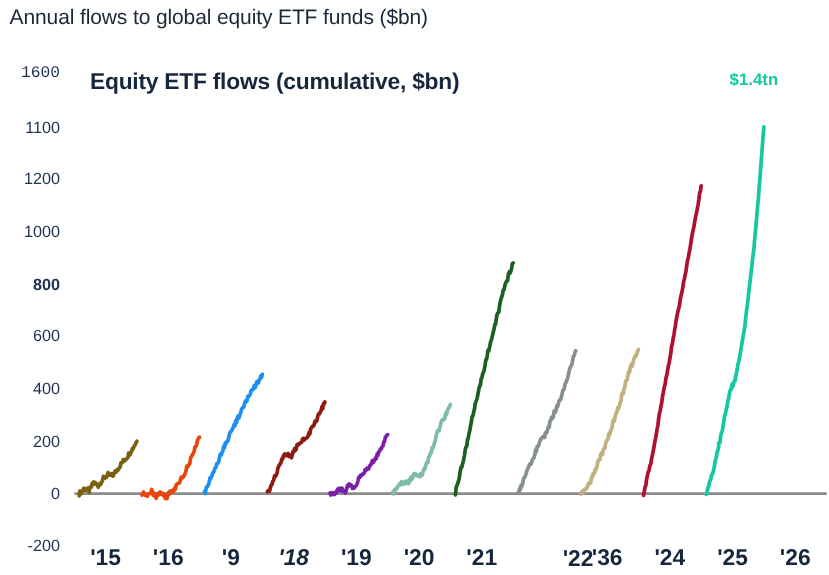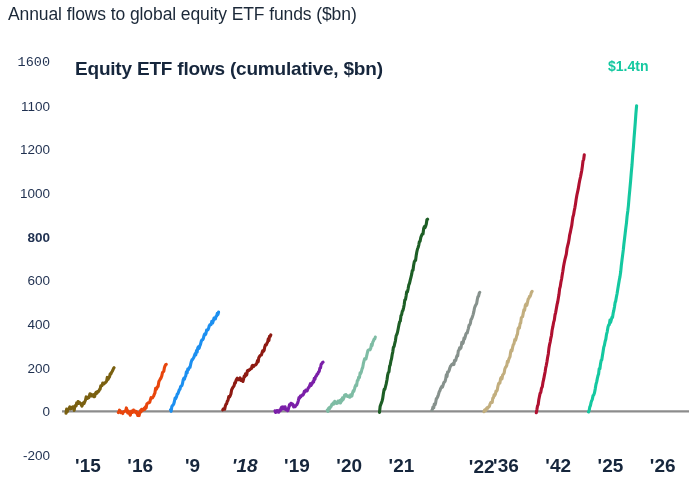--- a/index.html
+++ b/index.html
@@ -63,21 +63,21 @@
   <div id="xticks">
       <div class="xtick" style="left: 87.945px; top: 455px;">'15</div>
       <div class="xtick" style="left: 140.195px; top: 455px;">'16</div>
       <div class="xtick" style="left: 192.445px; top: 455px;">'9</div>
       <div class="xtick" style="left: 244.695px; top: 455px; font-style: italic;">'18</div>
       <div class="xtick" style="left: 296.945px; top: 455px;">'19</div>
       <div class="xtick" style="left: 349.195px; top: 455px;">'20</div>
       <div class="xtick" style="left: 401.445px; top: 455px;">'21</div>
       <div class="xtick" style="left: 453.695px; top: 456px; margin-left: 28px;">'22</div>
       <div class="xtick" style="left: 505.945px; top: 455px;">'36</div>
-      <div class="xtick" style="left: 558.195px; top: 455px;">'42</div>
+      <div class="xtick" style="left: 558.195px; top: 455px;">'24</div>
       <div class="xtick" style="left: 610.445px; top: 455px; text-align: center;">'25</div>
       <div class="xtick" style="left: 662.695px; top: 455px;">'26</div>
     </div>
 
   <svg class="plot" id="plot-svg" width="691" height="479">
       <line class="zeroline" x1="62" x2="689" y1="411.3333333333333" y2="411.3333333333333"></line>
       <polyline class="sline" stroke="#7a6010" points="66.0,413.2 66.6,409.1 67.3,411.7 67.9,409.2 68.6,409.2 69.2,408.2 69.8,406.9 70.6,408.9 71.3,408.6 72.0,408.1 72.7,406.8 73.5,407.7 74.2,410.3 74.8,406.1 75.5,405.6 76.1,405.9 76.7,402.9 77.4,403.6 78.0,401.6 78.7,403.3 79.3,402.1 79.9,403.3 80.6,403.3 81.2,404.6 81.9,406.1 82.6,404.4 83.3,402.8 84.0,403.6 84.7,402.0 85.5,400.0 86.2,396.9 86.8,397.3 87.5,398.4 88.1,397.4 88.8,397.7 89.4,395.8 90.0,393.8 90.7,394.2 91.3,396.0 92.0,395.1 92.6,395.8 93.2,394.7 93.9,396.7 94.6,396.6 95.3,393.8 96.0,392.4 96.8,393.4 97.5,391.5 98.2,391.9 98.8,391.1 99.5,389.5 100.1,389.3 100.8,385.8 101.4,385.8 102.1,385.5 102.7,383.0 103.3,383.8 104.0,384.0 104.6,382.9 105.3,382.7 105.9,382.0 106.6,381.2 107.3,377.4 108.1,379.3 108.8,377.9 109.5,376.9 110.2,373.9 110.9,374.1 111.5,372.4 112.1,371.6 112.8,370.3 113.4,368.7 114.1,367.7"></polyline>
       <polyline class="sline" stroke="#e8450c" points="118.3,412.6 118.9,411.9 119.5,410.1 120.2,411.0 120.8,412.7 121.5,412.0 122.1,412.4 122.8,413.5 123.5,411.7 124.3,411.5 125.0,411.1 125.7,410.9 126.4,407.9 127.1,410.6 127.7,412.8 128.3,410.9 129.0,413.3 129.6,414.0 130.3,415.2 130.9,412.0 131.5,411.1 132.2,411.4 132.8,412.3 133.5,410.0 134.1,411.6 134.8,412.1 135.6,411.1 136.3,413.1 137.0,412.0 137.7,415.4 138.4,413.2 139.1,415.6 139.7,413.0 140.4,410.6 141.0,411.9 141.6,409.3 142.3,410.5 142.9,410.1 143.6,409.2 144.2,408.2 144.8,409.3 145.5,406.9 146.1,407.9 146.9,403.8 147.6,403.4 148.3,402.8 149.0,402.8 149.7,402.3 150.5,399.4 151.1,397.6 151.7,397.8 152.4,398.0 153.0,396.9 153.7,395.9 154.3,394.3 154.9,393.1 155.6,388.4 156.2,389.4 156.9,388.2 157.5,386.8 158.1,386.6 158.9,381.5 159.6,380.3 160.3,379.0 161.0,378.0 161.8,375.9 162.5,372.5 163.1,371.9 163.8,371.3 164.4,367.7 165.0,366.0 165.7,364.7 166.3,364.4"></polyline>
       <polyline class="sline" stroke="#1c8ff0" points="170.5,409.6 171.1,411.3 171.8,406.7 172.4,405.6 173.1,405.0 173.7,404.0 174.3,402.0 175.1,398.0 175.8,398.4 176.5,396.9 177.2,394.1 178.0,393.6 178.7,391.6 179.3,389.8 180.0,389.3 180.6,386.5 181.2,386.1 181.9,385.7 182.5,383.5 183.2,379.9 183.8,378.3 184.4,379.2 185.1,376.8 185.7,375.9 186.4,371.7 187.1,373.0 187.8,369.0 188.5,369.5 189.2,367.7 190.0,367.3 190.7,364.1 191.3,361.7 192.0,359.7 192.6,359.5 193.3,358.3 193.9,357.2 194.5,355.4 195.2,353.7 195.8,354.8 196.5,350.5 197.1,352.3 197.7,348.2 198.4,346.8 199.1,348.4 199.8,346.0 200.5,344.3 201.3,341.1 202.0,339.9 202.7,339.8 203.3,338.6 204.0,335.5 204.6,334.1 205.3,334.7 205.9,333.7 206.6,330.1 207.2,330.4 207.8,329.9 208.5,328.6 209.1,326.3 209.8,324.9 210.4,324.8 211.1,324.5 211.8,321.4 212.6,323.0 213.3,320.8 214.0,318.1 214.7,318.7 215.4,319.0 216.0,316.4 216.6,316.1 217.3,313.3 217.9,314.6 218.6,312.0"></polyline>
       <polyline class="sline" stroke="#8e1a12" points="222.8,409.8 223.4,408.8 224.0,408.8 224.7,409.2 225.3,406.1 226.0,404.3 226.6,403.8 227.3,401.2 228.0,400.3 228.8,396.5 229.5,397.1 230.2,395.8 230.9,394.0 231.6,390.0 232.2,388.7 232.8,387.5 233.5,386.6 234.1,385.6 234.8,382.7 235.4,382.8 236.0,380.4 236.7,379.1 237.3,378.2 238.0,379.7 238.6,379.8 239.3,379.6 240.1,377.9 240.8,380.4 241.5,379.5 242.2,379.2 242.9,381.5 243.6,379.0 244.2,376.1 244.9,376.5 245.5,373.9 246.1,375.3 246.8,374.6 247.4,370.8 248.1,370.3 248.7,370.7 249.3,369.7 250.0,369.7 250.6,368.8 251.4,368.6 252.1,365.8 252.8,365.3 253.5,366.7 254.2,365.5 255.0,365.1 255.6,365.0 256.2,364.3 256.9,363.0 257.5,360.6 258.2,361.7 258.8,357.6 259.4,356.8 260.1,355.6 260.7,355.1 261.4,355.0 262.0,353.0 262.6,350.9 263.4,351.4 264.1,350.4 264.8,346.8 265.5,344.9 266.3,344.9 267.0,343.1 267.6,342.2 268.3,338.9 268.9,340.6 269.5,336.4 270.2,336.5 270.8,334.9"></polyline>

